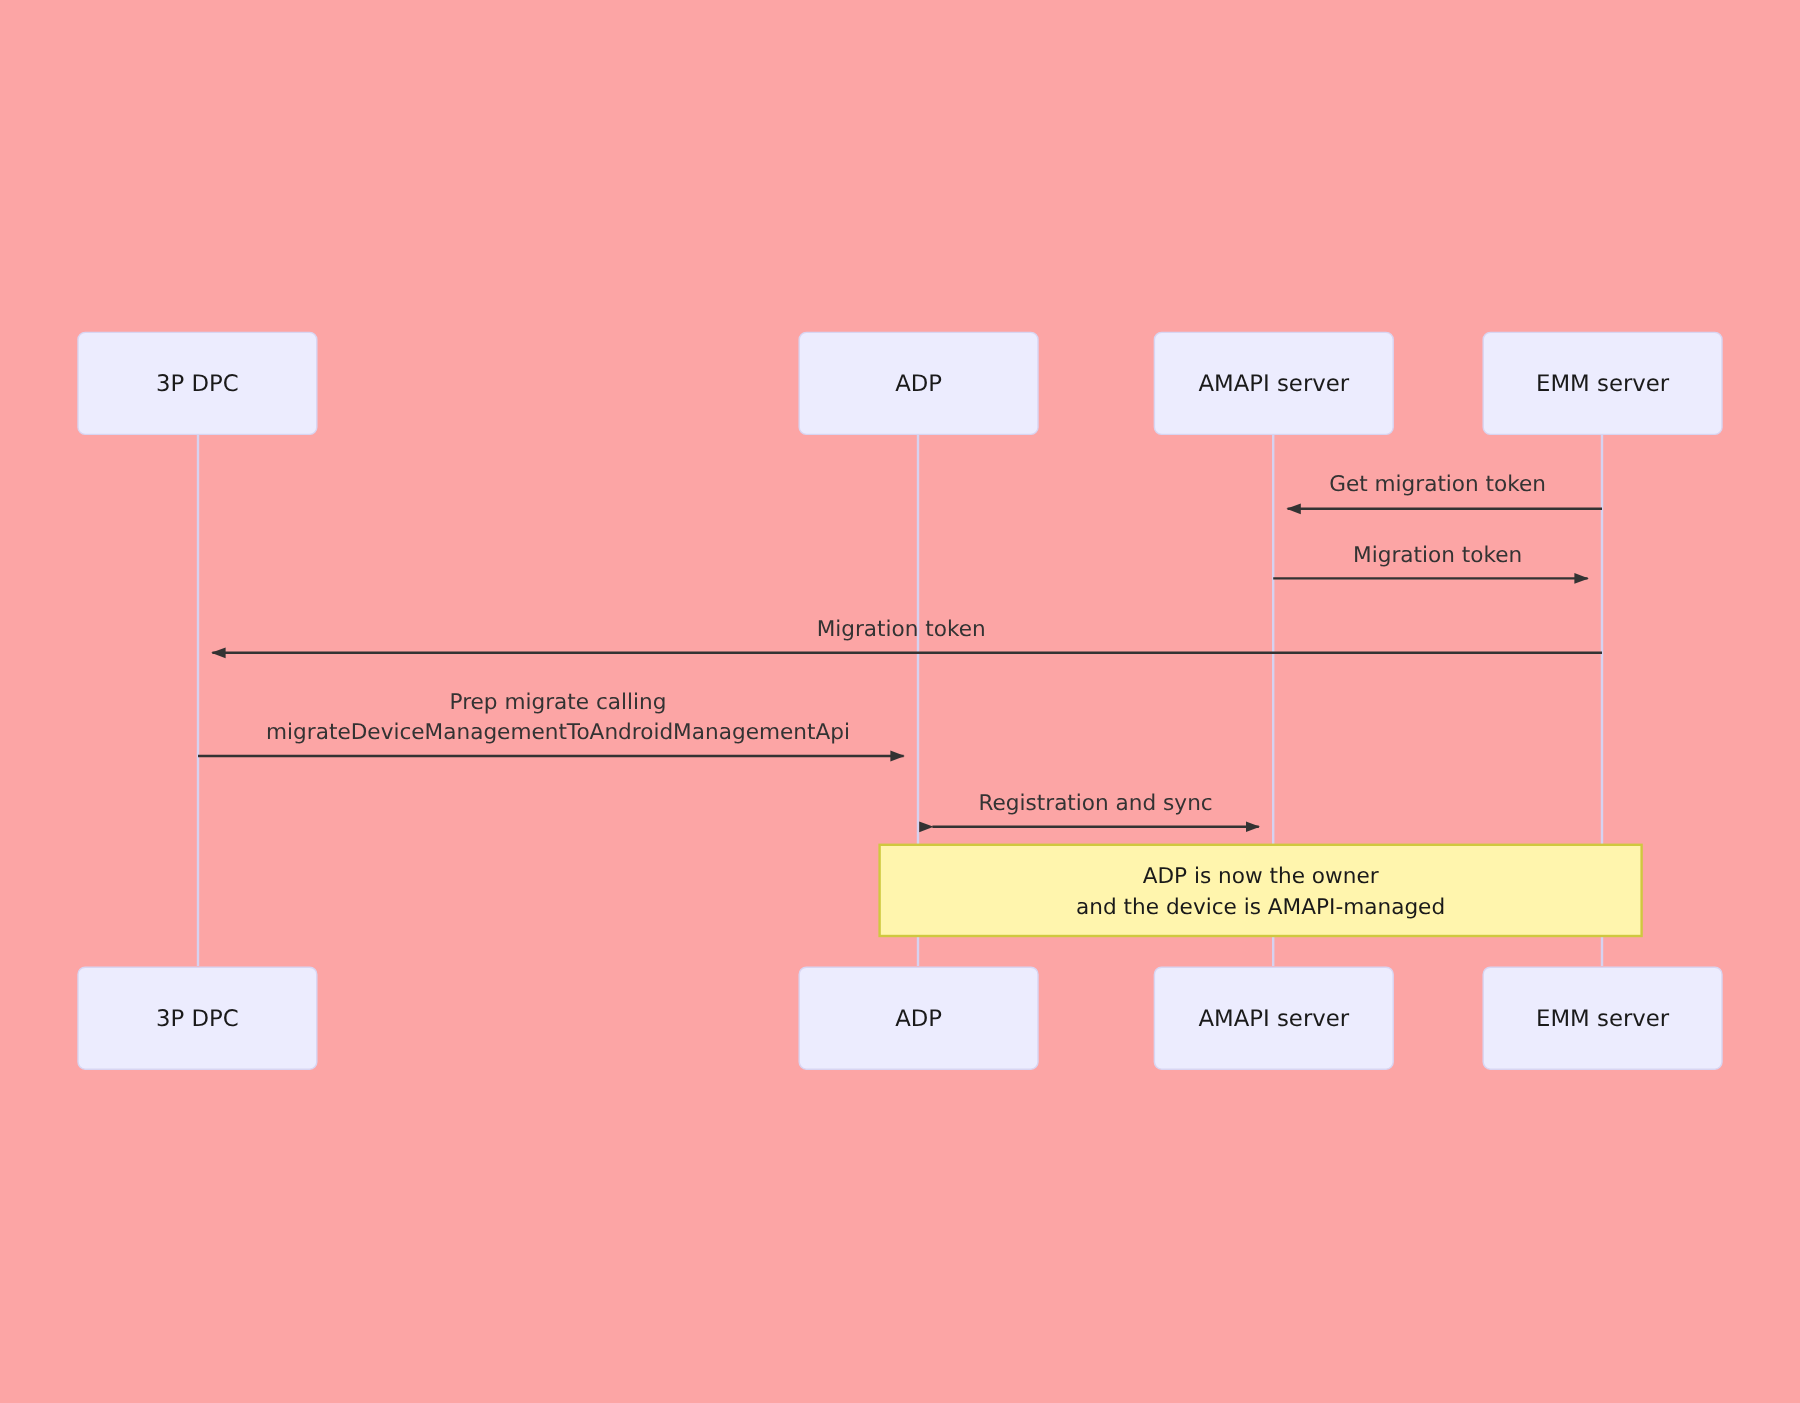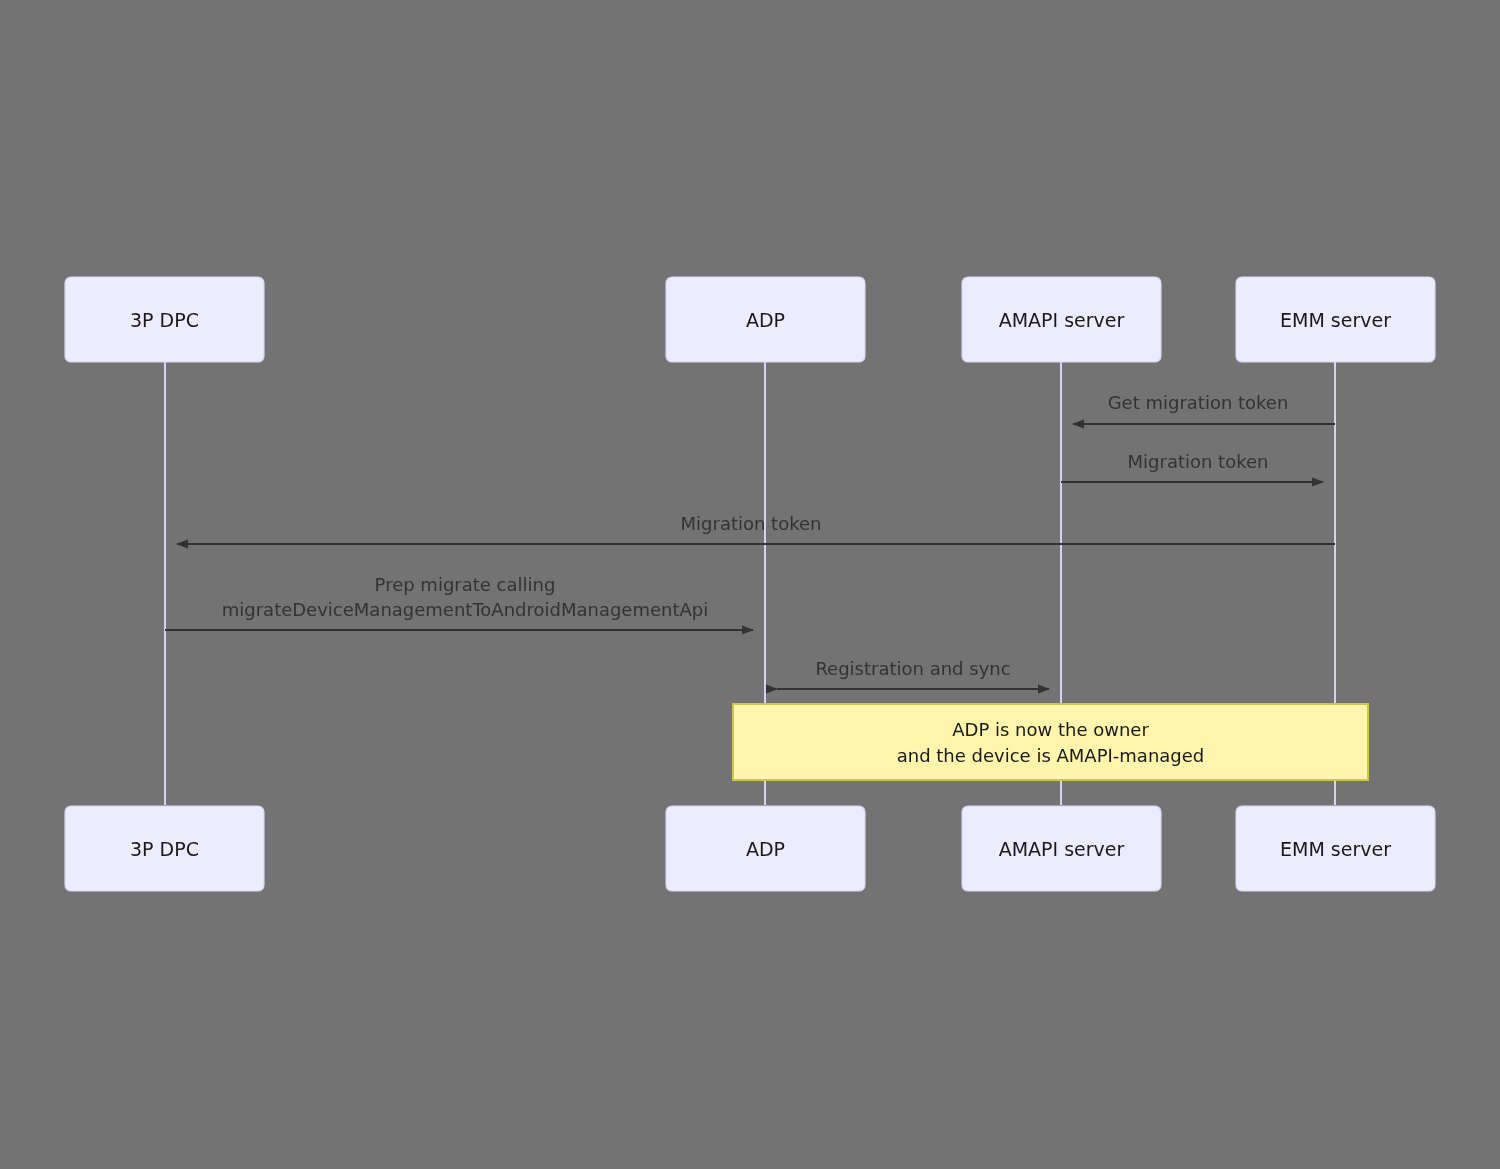--- a/index.html
+++ b/index.html
@@ -10,21 +10,21 @@
   body {
     width: 1500px;
     height: 1169px;
     font-family: "DejaVu Sans", "Liberation Sans", sans-serif;
     overflow: hidden;
   }
   #diagram-root {
     position: relative;
     width: 1500px;
     height: 1169px;
-    background: #737373;
+    background: #fca5a5;
   }
   svg.seq {
     position: absolute;
     inset: 0;
     width: 1500px;
     height: 1169px;
   }
   .actor-box {
     fill: #ececfe;
     stroke: #d8d5f2;

